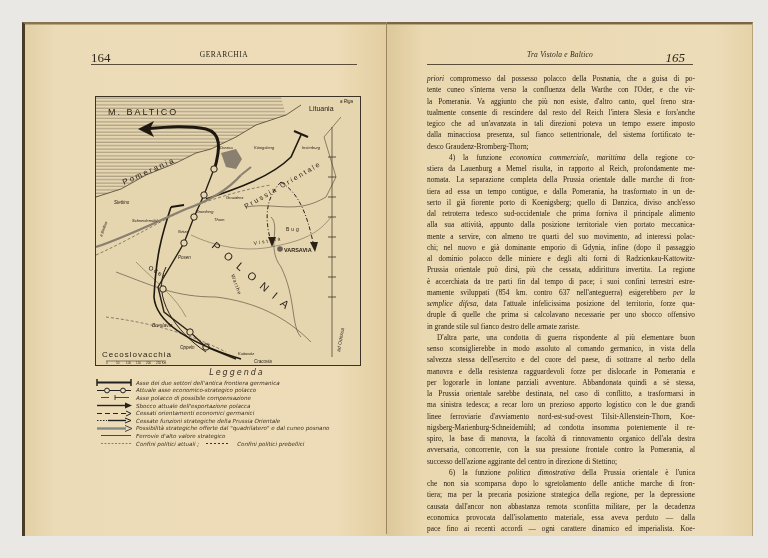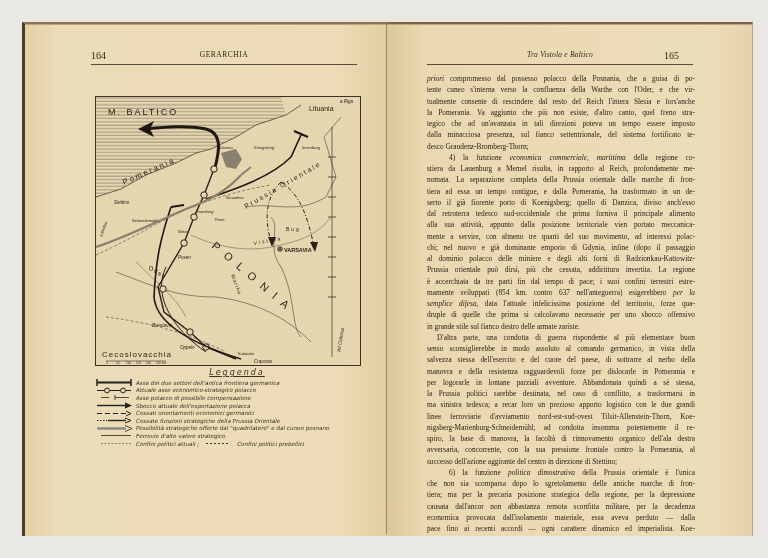--- a/index.html
+++ b/index.html
@@ -33,23 +33,23 @@
     position:absolute; left:364px; top:0; width:2px; height:512px;
     background:#9b8460;
   }
   .running-head {
     position:absolute; top:26px; height:14px;
     font-size:8px; color:#2e261b;
     border-bottom:1px solid #5a4d39;
   }
   .left-head { left:66px; width:266px; }
   .right-head { left:40px; width:266px; }
-  .pageno { position:absolute; top:0; font-size:10px; }
+  .pageno { position:absolute; top:0; font-size:13px; }
   .left-head .pageno { left:0; }
-  .right-head .pageno { right:14px; }
+  .right-head .pageno { right:8px;font-style:italic; }
   .head-title {
     position:absolute; top:0; left:0; right:0; text-align:center;
     letter-spacing:0.5px; font-size:7.5px;
   }
   .right-head .head-title { font-style:italic; letter-spacing:0.2px; }
 
   
   .map {
     position:absolute; left:70px; top:72px; width:264px; height:268px;
     border:1px solid #3b3226;
@@ -57,21 +57,21 @@
     overflow:hidden;
   }
   .map svg { position:absolute; left:0; top:0; }
   .legend {
     position:absolute; left:70px; top:344px; width:264px;
     font-family:"DejaVu Sans", sans-serif; font-style:italic;
     color:#3a3024;
   }
   .legend-title {
     text-align:center; font-size:8px; letter-spacing:2px;
-    text-decoration:underline; margin-bottom:2px; padding-left:20px;
+    margin-bottom:2px; padding-left:20px;
   }
   .legend-row {
     display:flex; align-items:center; height:7.6px; font-size:5.6px;
   }
   .legend-sym { width:38px; height:7px; flex:0 0 38px; margin-right:3px; }
   .legend-sym svg { display:block; }
   .legend-last { display:flex; align-items:center; height:8px; font-size:5.6px; }
 
   
   .text-col {
@@ -300,22 +300,22 @@
   <div class="gutter"></div>
 
   <div class="page page-right">
     <div class="running-head right-head">
       <span class="head-title">Tra Vistola e Baltico</span>
       <span class="pageno">165</span>
     </div>
     <div class="text-col" id="textcol">
         <span class="line"><i>priori</i> compromesso dal possesso polacco della Posnania, che a guisa di po-</span>
         <span class="line">tente cuneo s'interna verso la confluenza della Warthe con l'Oder, e che vir-</span>
+        <span class="line">la Pomerania. Va aggiunto che più non esiste, d'altro canto, quel freno stra-</span>
         <span class="line">tualmente consente di rescindere dal resto del Reich l'intera Slesia e fors'anche</span>
-        <span class="line">la Pomerania. Va aggiunto che più non esiste, d'altro canto, quel freno stra-</span>
         <span class="line">tegico che ad un'avanzata in tali direzioni poteva un tempo essere imposto</span>
         <span class="line">dalla minacciosa presenza, sul fianco settentrionale, del sistema fortificato te-</span>
         <span class="line last">desco Graudenz-Bromberg-Thorn;</span>
         <span class="line indent">4) la funzione <i>economica commerciale, marittima</i> della regione co-</span>
         <span class="line">stiera da Lauenburg a Memel risulta, in rapporto al Reich, profondamente me-</span>
         <span class="line">nomata. La separazione completa della Prussia orientale dalle marche di fron-</span>
         <span class="line">tiera ad essa un tempo contigue, e dalla Pomerania, ha trasformato in un de-</span>
         <span class="line">serto il già fiorente porto di Koenigsberg; quello di Danzica, diviso anch'esso</span>
         <span class="line">dal retroterra tedesco sud-occidentale che prima forniva il principale alimento</span>
         <span class="line">alla sua attività, appunto dalla posizione territoriale vien portato meccanica-</span>
@@ -326,21 +326,21 @@
         <span class="line">è accerchiata da tre parti fin dal tempo di pace; i suoi confini terrestri estre-</span>
         <span class="line">mamente sviluppati (854 km. contro 637 nell'anteguerra) esigerebbero <i>per la</i></span>
         <span class="line"><i>semplice difesa</i>, data l'attuale infelicissima posizione del territorio, forze qua-</span>
         <span class="line">druple di quelle che prima si calcolavano necessarie per uno sbocco offensivo</span>
         <span class="line last">in grande stile sul fianco destro delle armate zariste.</span>
         <span class="line indent-sm">D'altra parte, una condotta di guerra rispondente al più elementare buon</span>
         <span class="line">senso sconsiglierebbe in modo assoluto al comando germanico, in vista della</span>
         <span class="line">salvezza stessa dell'esercito e del cuore del paese, di sottrarre al nerbo della</span>
         <span class="line">manovra e della resistenza ragguardevoli forze per dislocarle in Pomerania e</span>
         <span class="line">per logorarle in lontane parziali avventure. Abbandonata quindi a sè stessa,</span>
-        <span class="line">la Prussia politici sarebbe destinata, nel caso di conflitto, a trasformarsi in</span>
+        <span class="line">la Prussia orientale sarebbe destinata, nel caso di conflitto, a trasformarsi in</span>
         <span class="line">ma sinistra tedesca; a recar loro un prezioso apporto logistico con le due grandi</span>
         <span class="line">linee ferroviarie d'avviamento nord-est-sud-ovest Tilsit-Allenstein-Thorn, Koe-</span>
         <span class="line">nigsberg-Marienburg-Schneidemühl; ad condotta insomma potentemente il re-</span>
         <span class="line">spiro, la base di manovra, la facoltà di rinnovamento organico dell'ala destra</span>
         <span class="line">avversaria, concorrente, con la sua pressione frontale contro la Pomerania, al</span>
         <span class="line last">successo dell'azione aggirante del centro in direzione di Stettino;</span>
         <span class="line indent">6) la funzione <i>politica dimostrativa</i> della Prussia orientale è l'unica</span>
         <span class="line">che non sia scomparsa dopo lo sgretolamento delle antiche marche di fron-</span>
         <span class="line">tiera; ma per la precaria posizione strategica della regione, per la depressione</span>
         <span class="line">causata dall'ancor non abbastanza remota sconfitta militare, per la decadenza</span>

